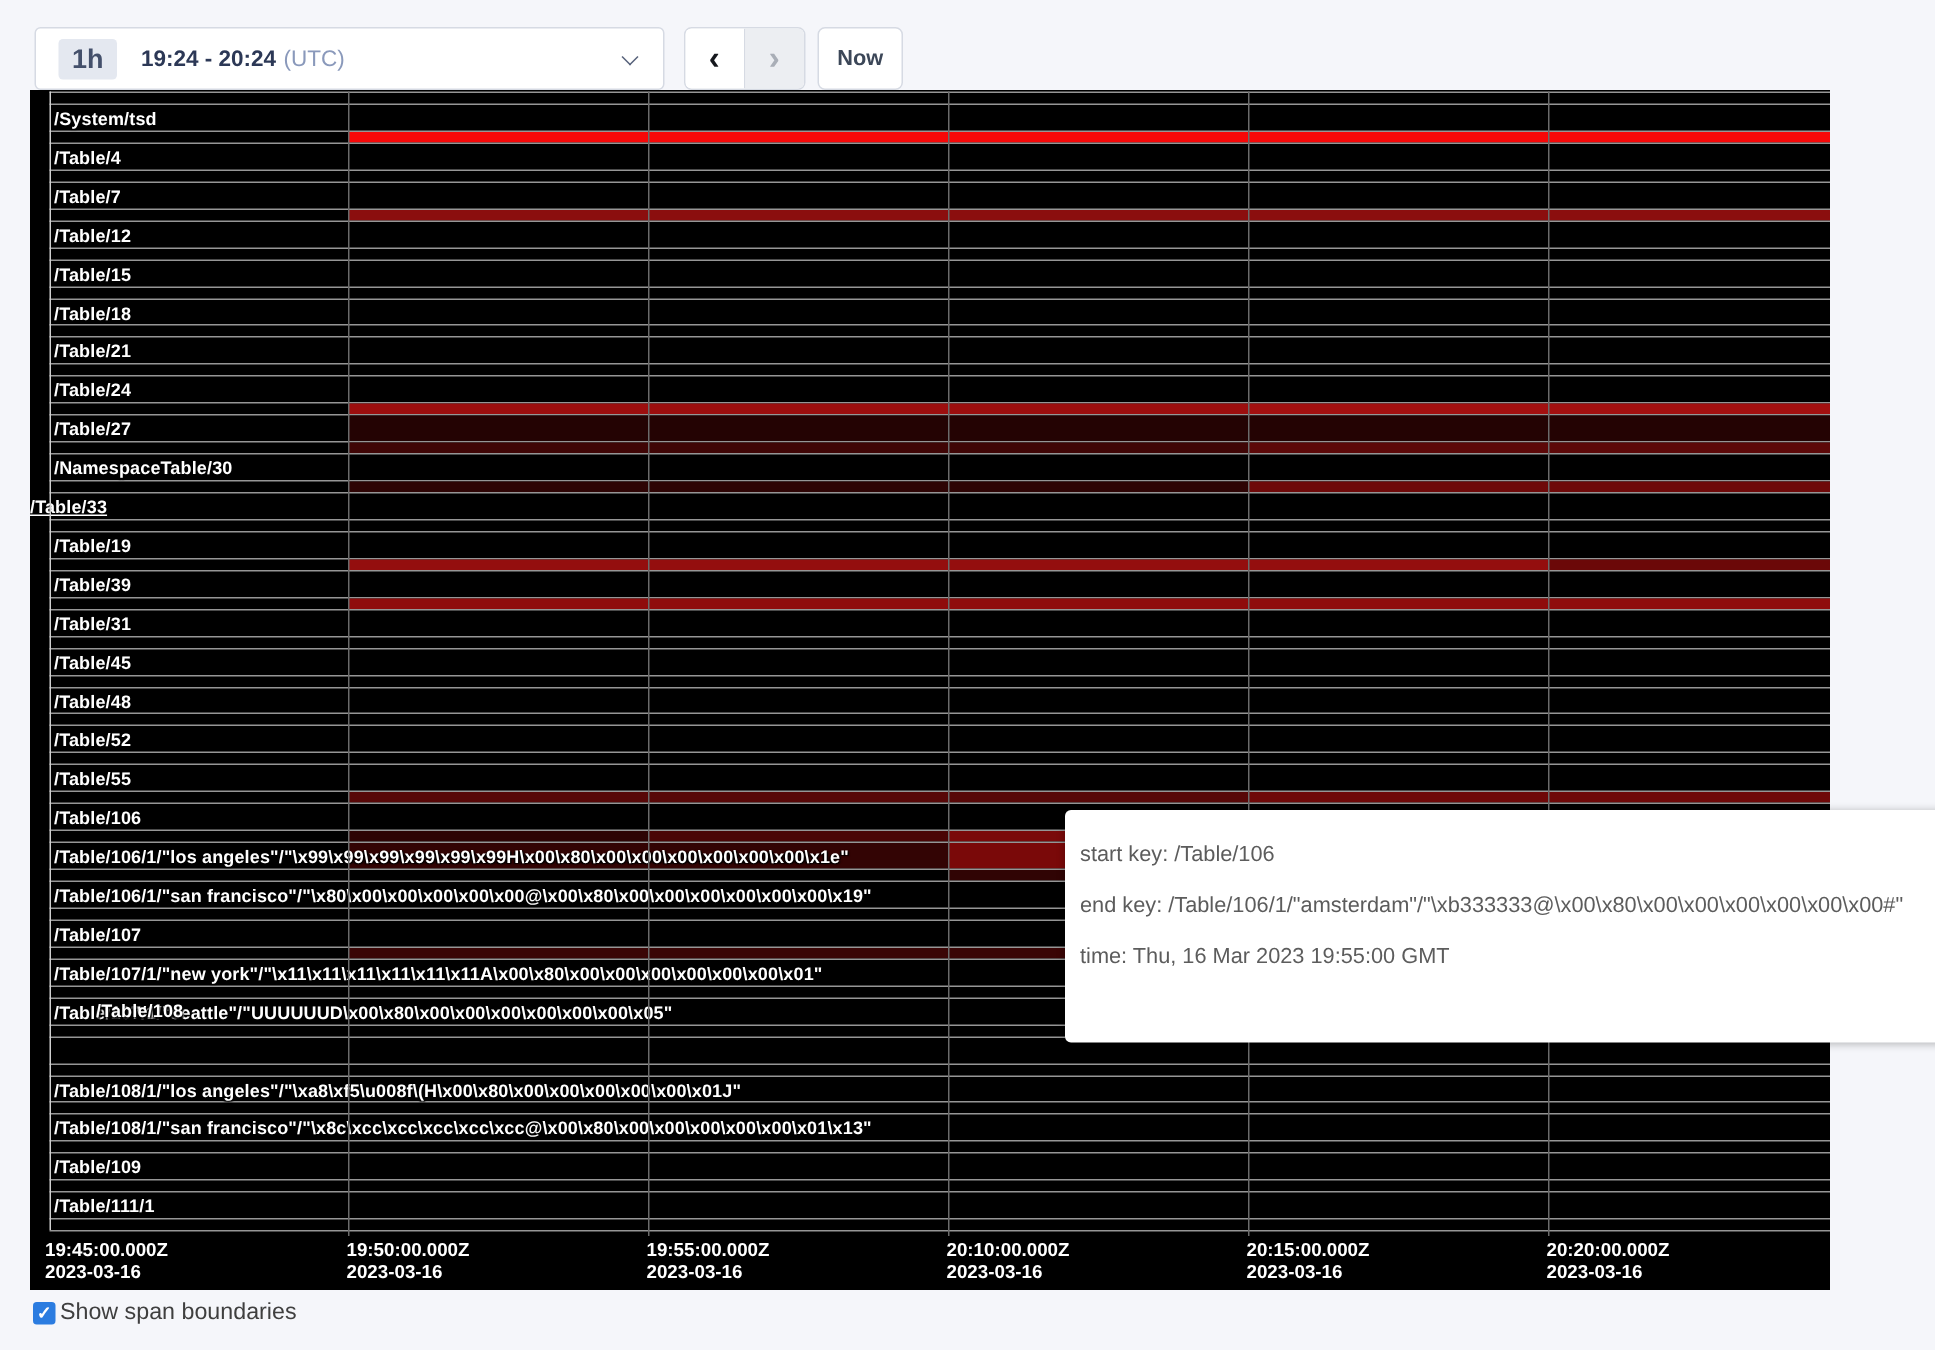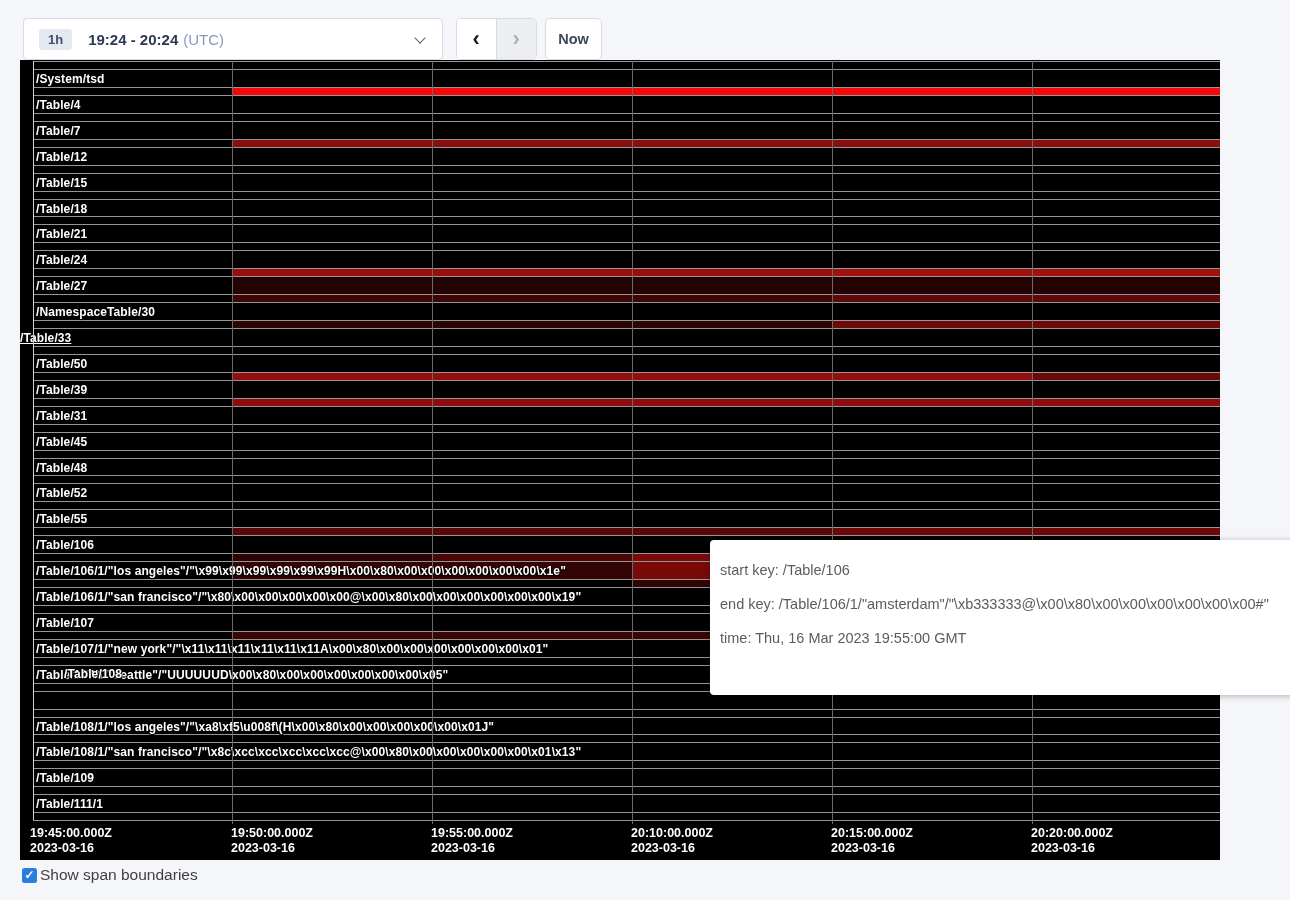--- a/index.html
+++ b/index.html
@@ -7,21 +7,21 @@
   body { background:#f5f6fa; position:relative; overflow:hidden; }
 
   
   .time-selector {
     position:absolute; left:23px; top:18px; width:420px; height:42px;
     background:#fff; border:1px solid #d6dae3; border-radius:4px;
     display:flex; align-items:center; cursor:pointer;
   }
   .duration-badge {
     margin-left:15px; padding:3px 9px; background:#e4e8f0; border-radius:3px;
-    font-size:13px; font-weight:700; color:#44506b;
+    font-size:18px; font-weight:700; color:#44506b;
   }
   .range-text { margin-left:16px; font-size:15px; font-weight:700; color:#2c3856; }
   .tz-text { margin-left:5px; font-size:15px; font-weight:400; color:#8a99bb; }
   .dd-chevron {
     position:absolute; right:18px; top:15px; width:8px; height:8px;
     border-right:1.6px solid #56617a; border-bottom:1.6px solid #56617a;
     transform:rotate(45deg);
   }
   .nav-group {
     position:absolute; left:456px; top:18px; width:81px; height:42px;
@@ -138,21 +138,21 @@
     <div class="band-seg" style="left: 212px; top: 261px; width: 600px; height: 7px; background: rgb(45, 4, 4);"></div>
     <div class="band-seg" style="left: 812px; top: 261px; width: 388px; height: 7px; background: rgb(110, 9, 9);"></div>
     <div class="span-label" style="left: 16px; top: 245.1px;">/NamespaceTable/30</div>
     <div class="hline" style="left: 13px; top: 268px; width: 1187px;"></div>
     <div class="hline" style="left: 13px; top: 285.9px; width: 1187px;"></div>
     <div class="span-label" style="left: 0; top: 271px; text-decoration: underline;">/Table/33</div>
     <div class="hline" style="left: 13px; top: 293.9px; width: 1187px;"></div>
     <div class="hline" style="left: 13px; top: 311.8px; width: 1187px;"></div>
     <div class="band-seg" style="left: 212px; top: 312.8px; width: 800px; height: 7px; background: rgb(148, 14, 14);"></div>
     <div class="band-seg" style="left: 1012px; top: 312.8px; width: 188px; height: 7px; background: rgb(107, 8, 8);"></div>
-    <div class="span-label" style="left: 16px; top: 296.9px;">/Table/50</div>
+    <div class="span-label" style="left: 16px; top: 296.9px;">/Table/19</div>
     <div class="hline" style="left: 13px; top: 319.8px; width: 1187px;"></div>
     <div class="hline" style="left: 13px; top: 337.7px; width: 1187px;"></div>
     <div class="band-seg" style="left: 212px; top: 338.7px; width: 988px; height: 7px; background: rgb(143, 12, 12);"></div>
     <div class="span-label" style="left: 16px; top: 322.8px;">/Table/39</div>
     <div class="hline" style="left: 13px; top: 345.7px; width: 1187px;"></div>
     <div class="hline" style="left: 13px; top: 363.6px; width: 1187px;"></div>
     <div class="span-label" style="left: 16px; top: 348.7px;">/Table/31</div>
     <div class="hline" style="left: 13px; top: 371.6px; width: 1187px;"></div>
     <div class="hline" style="left: 13px; top: 389.5px; width: 1187px;"></div>
     <div class="span-label" style="left: 16px; top: 374.6px;">/Table/45</div>

